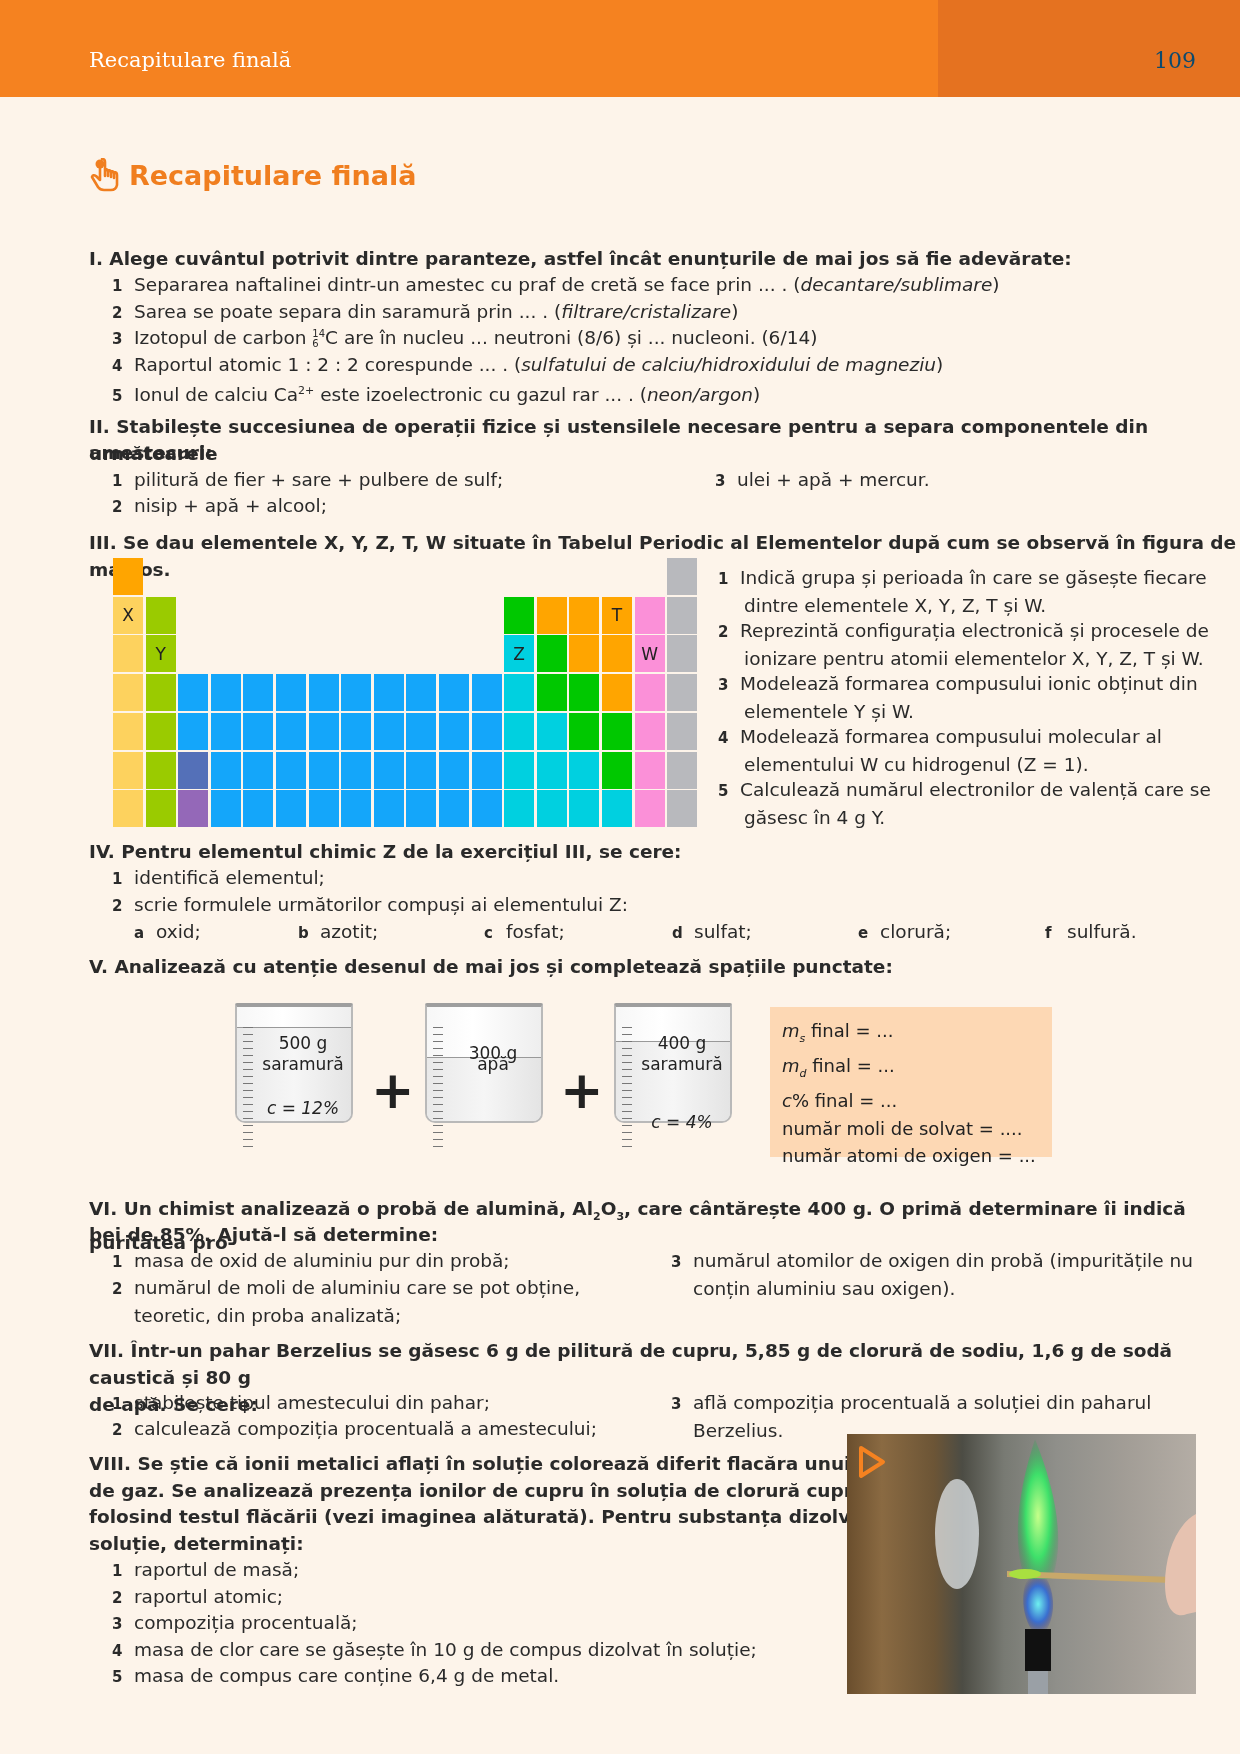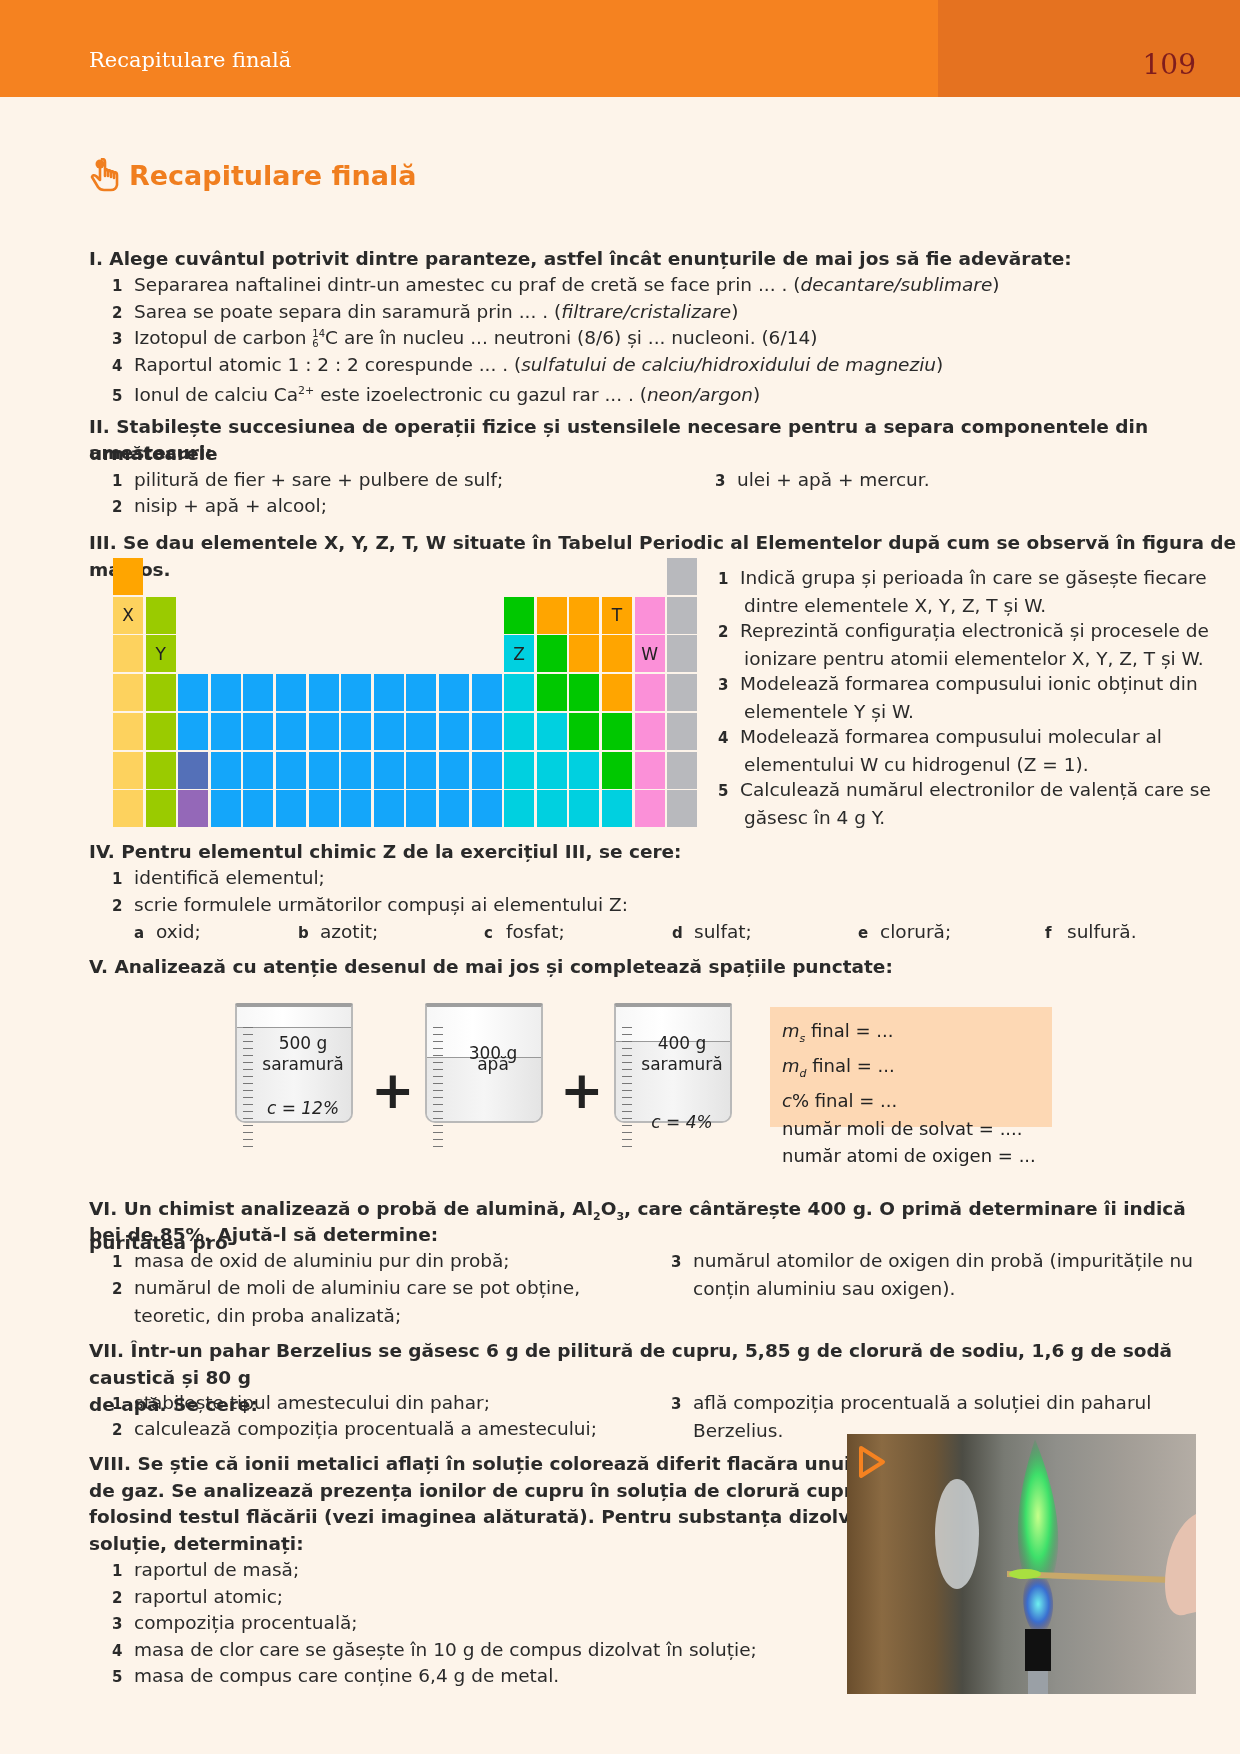--- a/index.html
+++ b/index.html
@@ -1,36 +1,36 @@
 <!DOCTYPE html>
 <html><head>
 <meta charset="utf-8">
 <style>
   * { box-sizing: border-box; margin: 0; padding: 0; }
   body { width: 1240px; height: 1754px; background: #fdf4ea; font-family: "DejaVu Sans", sans-serif; color: #2a2a2a; position: relative; overflow: hidden; }
   .header { position: absolute; left: 0; top: 0; width: 1240px; height: 97px; background: #f58220; }
   .header .pgbox { position: absolute; right: 0; top: 0; width: 302px; height: 97px; background: #e57220; }
   .header .htitle { position: absolute; left: 89px; top: 48px; color: #fff; font-family: "DejaVu Serif", serif; font-size: 21px; }
-  .header .pnum { position: absolute; right: 44px; top: 48px; color: #7f1d1d; font-family: "DejaVu Serif", serif; font-size: 28px; font-weight: 300; }
+  .header .pnum { position: absolute; right: 44px; top: 48px; color: #0c4a6e; font-family: "DejaVu Serif", serif; font-size: 22px; font-weight: 300; }
   .sec-title { position: absolute; left: 89px; top: 158px; display: flex; align-items: center; gap: 8px; color: #f07e1f; font-size: 27px; font-weight: bold; }
   .sec-title svg { width: 32px; height: 34px; }
   .txt { position: absolute; font-size: 18.5px; line-height: 26.5px; }
   .hd { font-weight: bold; }
   .it { font-style: italic; }
   .item { position: absolute; font-size: 18.5px; line-height: 26.5px; }
   .num { display: inline-block; width: 22px; font-weight: bold; font-size: 15px; }
   sup, sub { font-size: 11px; }
   .pt { position: absolute; left: 113px; top: 558px; }
   .cell { position: absolute; width: 30px; height: 37px; font-size: 17px; display: flex; align-items: center; justify-content: center; color: #222; }
   .beaker { position: absolute; width: 118px; height: 120px; border: 2px solid #b9b9b9; border-top: 4px solid #9e9e9e; border-radius: 2px 2px 10px 10px; background: linear-gradient(90deg, #f7f7f7, #ffffff 40%, #eeeeee); }
   .beaker .liquid { position: absolute; left: 0; right: 0; bottom: 0; background: linear-gradient(90deg, #e9e9e9, #f6f6f6 50%, #e4e4e4); border-top: 1px solid #999; border-radius: 0 0 8px 8px; }
   .beaker .ticks { position: absolute; left: 6px; top: 20px; width: 10px; height: 120px; background: repeating-linear-gradient(180deg, #777 0 1px, transparent 1px 7px); }
   .beaker .lbl { position: absolute; left: 18px; right: 0; text-align: center; font-size: 17px; line-height: 21px; color: #222; }
   .plus { position: absolute; font-size: 52px; font-weight: bold; color: #222; }
-  .answerbox { position: absolute; left: 770px; top: 1007px; width: 282px; height: 120px; background: #fdd8b4; padding: 10px 12px; font-size: 18px; line-height: 27.5px; color: #222; }
+  .answerbox { position: absolute; left: 770px; top: 1007px; width: 282px; height: 150px; background: #fdd8b4; padding: 10px 12px; font-size: 18px; line-height: 27.5px; color: #222; }
   .photo { position: absolute; left: 847px; top: 1434px; width: 349px; height: 260px; overflow: hidden; background: linear-gradient(90deg, #6a4e2d 0%, #8a6a42 10%, #6c5536 25%, #4c4c44 33%, #787a73 45%, #8f8f8a 60%, #a29d96 80%, #b4ada5 100%); }
 </style>
 </head>
 <body>
 
 <div class="header">
   <div class="pgbox"></div>
   <div class="htitle">Recapitulare finală</div>
   <div class="pnum">109</div>
 </div>

